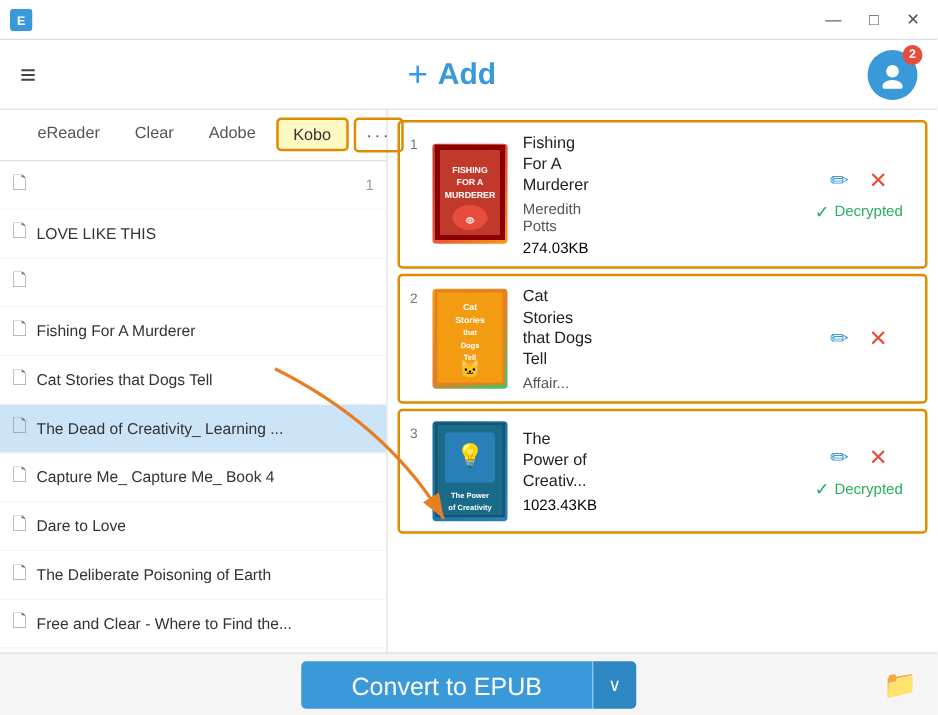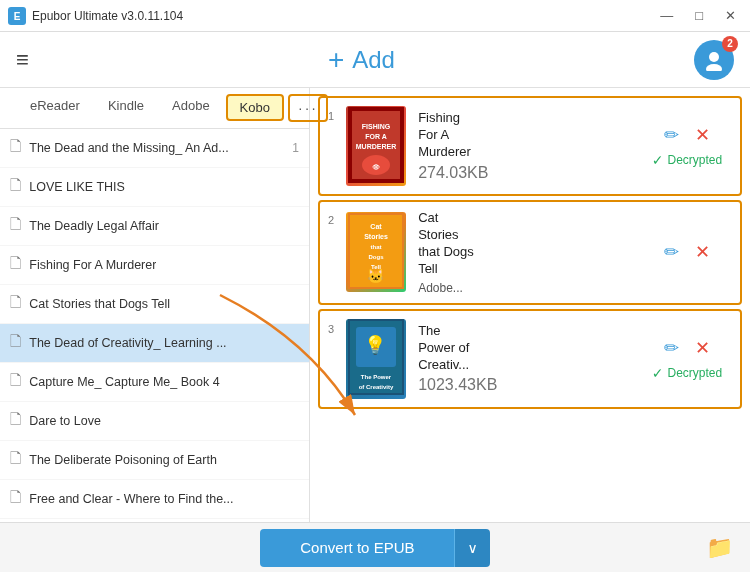--- a/index.html
+++ b/index.html
@@ -73,21 +73,21 @@
       cursor: pointer;
     }
     .add-btn span.plus {
       font-size: 28px;
       line-height: 1;
       color: #3a9ad9;
     }
     .add-label {
       font-size: 24px;
       color: #3a9ad9;
-      font-weight: 400;
+      font-weight: 700;
     }
     .user-icon-wrap {
       position: relative;
       cursor: pointer;
     }
     .user-icon {
       width: 40px;
       height: 40px;
       background: #3a9ad9;
       border-radius: 50%;
@@ -226,22 +226,22 @@
       flex-direction: column;
       gap: 3px;
     }
     .book-name {
       font-size: 13px;
       font-weight: 500;
       color: #222;
       line-height: 1.3;
     }
     .book-size {
-      font-size: 16px;
-      color: #737373;
+      font-size: 12px;
+      color: #000000;
     }
     .book-author {
       font-size: 12px;
       color: #555;
     }
     .book-actions {
       display: flex;
       flex-direction: column;
       align-items: center;
       gap: 6px;
@@ -312,21 +312,21 @@
       align-items: center;
       justify-content: center;
       padding: 0 16px;
       gap: 0;
     }
     .convert-btn {
       background: #3a9ad9;
       color: white;
       border: none;
       padding: 10px 40px;
-      font-size: 15px;
+      font-size: 20px;
       font-weight: 500;
       cursor: pointer;
       border-radius: 4px 0 0 4px;
       height: 38px;
     }
     .convert-dropdown {
       background: #2d87c2;
       color: white;
       border: none;
       padding: 10px 12px;
@@ -370,21 +370,20 @@
 
 <div class="app-wrapper">
 
   <div class="title-bar">
     <div class="title-bar-left">
 
       <svg class="title-bar-logo" viewBox="0 0 18 18">
         <rect width="18" height="18" rx="3" fill="#3a9ad9"></rect>
         <text x="9" y="13" text-anchor="middle" fill="white" font-size="10" font-weight="bold">E</text>
       </svg>
-      <span class="title-bar-title">Epubor Ultimate v3.0.11.104</span>
     </div>
     <div class="title-bar-controls">
       <span class="title-bar-btn">—</span>
       <span class="title-bar-btn">□</span>
       <span class="title-bar-btn close">✕</span>
     </div>
   </div>
 
   <div class="top-bar">
     <span class="hamburger-icon">≡</span>
@@ -402,42 +401,40 @@
       <div class="user-badge">2</div>
     </div>
   </div>
 
   <div class="main">
 
     <div class="left-panel">
 
       <div class="tabs">
         <div class="tab">eReader</div>
-        <div class="tab">Kindle</div>
+        <div class="tab">Clear</div>
         <div class="tab">Adobe</div>
         <div class="tab active">Kobo</div>
         <div class="tab-more">···</div>
       </div>
 
       <div class="book-list">
 
         <div class="book-item">
           <span class="book-icon">🗋</span>
-          <span class="book-title">The Dead and the Missing_ An Ad...</span>
           <span class="book-num">1</span>
         </div>
 
         <div class="book-item">
           <span class="book-icon">🗋</span>
           <span class="book-title">LOVE LIKE THIS</span>
         </div>
 
         <div class="book-item">
           <span class="book-icon">🗋</span>
-          <span class="book-title">The Deadly Legal Affair</span>
         </div>
 
         <div class="book-item">
           <span class="book-icon">🗋</span>
           <span class="book-title">Fishing For A Murderer</span>
         </div>
 
         <div class="book-item">
           <span class="book-icon">🗋</span>
           <span class="book-title">Cat Stories that Dogs Tell</span>
@@ -488,20 +485,21 @@
               <text x="28" y="22" text-anchor="middle" fill="white" font-size="7" font-weight="bold">FISHING</text>
               <text x="28" y="32" text-anchor="middle" fill="white" font-size="7" font-weight="bold">FOR A</text>
               <text x="28" y="42" text-anchor="middle" fill="white" font-size="7" font-weight="bold">MURDERER</text>
               <ellipse cx="28" cy="58" rx="14" ry="10" fill="#e74c3c"></ellipse>
               <text x="28" y="62" text-anchor="middle" fill="white" font-size="6">👁</text>
             </svg>
           </div>
         </div>
         <div class="book-info">
           <div class="book-name">Fishing<br>For A<br>Murderer</div>
+          <div class="book-author">Meredith<br>Potts</div>
           <div class="book-size">274.03KB</div>
         </div>
         <div class="book-actions">
           <div class="action-row">
             <span class="edit-icon">✏</span>
             <span class="delete-icon">✕</span>
           </div>
           <div class="decrypted-badge">
             <span class="check-icon">✓</span>
             <span>Decrypted</span>
@@ -520,21 +518,21 @@
               <text x="28" y="26" text-anchor="middle" fill="white" font-size="7" font-weight="bold">Stories</text>
               <text x="28" y="36" text-anchor="middle" fill="white" font-size="6">that</text>
               <text x="28" y="46" text-anchor="middle" fill="white" font-size="6">Dogs</text>
               <text x="28" y="56" text-anchor="middle" fill="white" font-size="6">Tell</text>
               <text x="28" y="68" text-anchor="middle" fill="white" font-size="14">🐱</text>
             </svg>
           </div>
         </div>
         <div class="book-info">
           <div class="book-name">Cat<br>Stories<br>that Dogs<br>Tell</div>
-          <div class="book-author">Adobe...</div>
+          <div class="book-author">Affair...</div>
         </div>
         <div class="book-actions">
           <div class="action-row">
             <span class="edit-icon">✏</span>
             <span class="delete-icon">✕</span>
           </div>
         </div>
       </div>
 
       <div class="book-entry">

